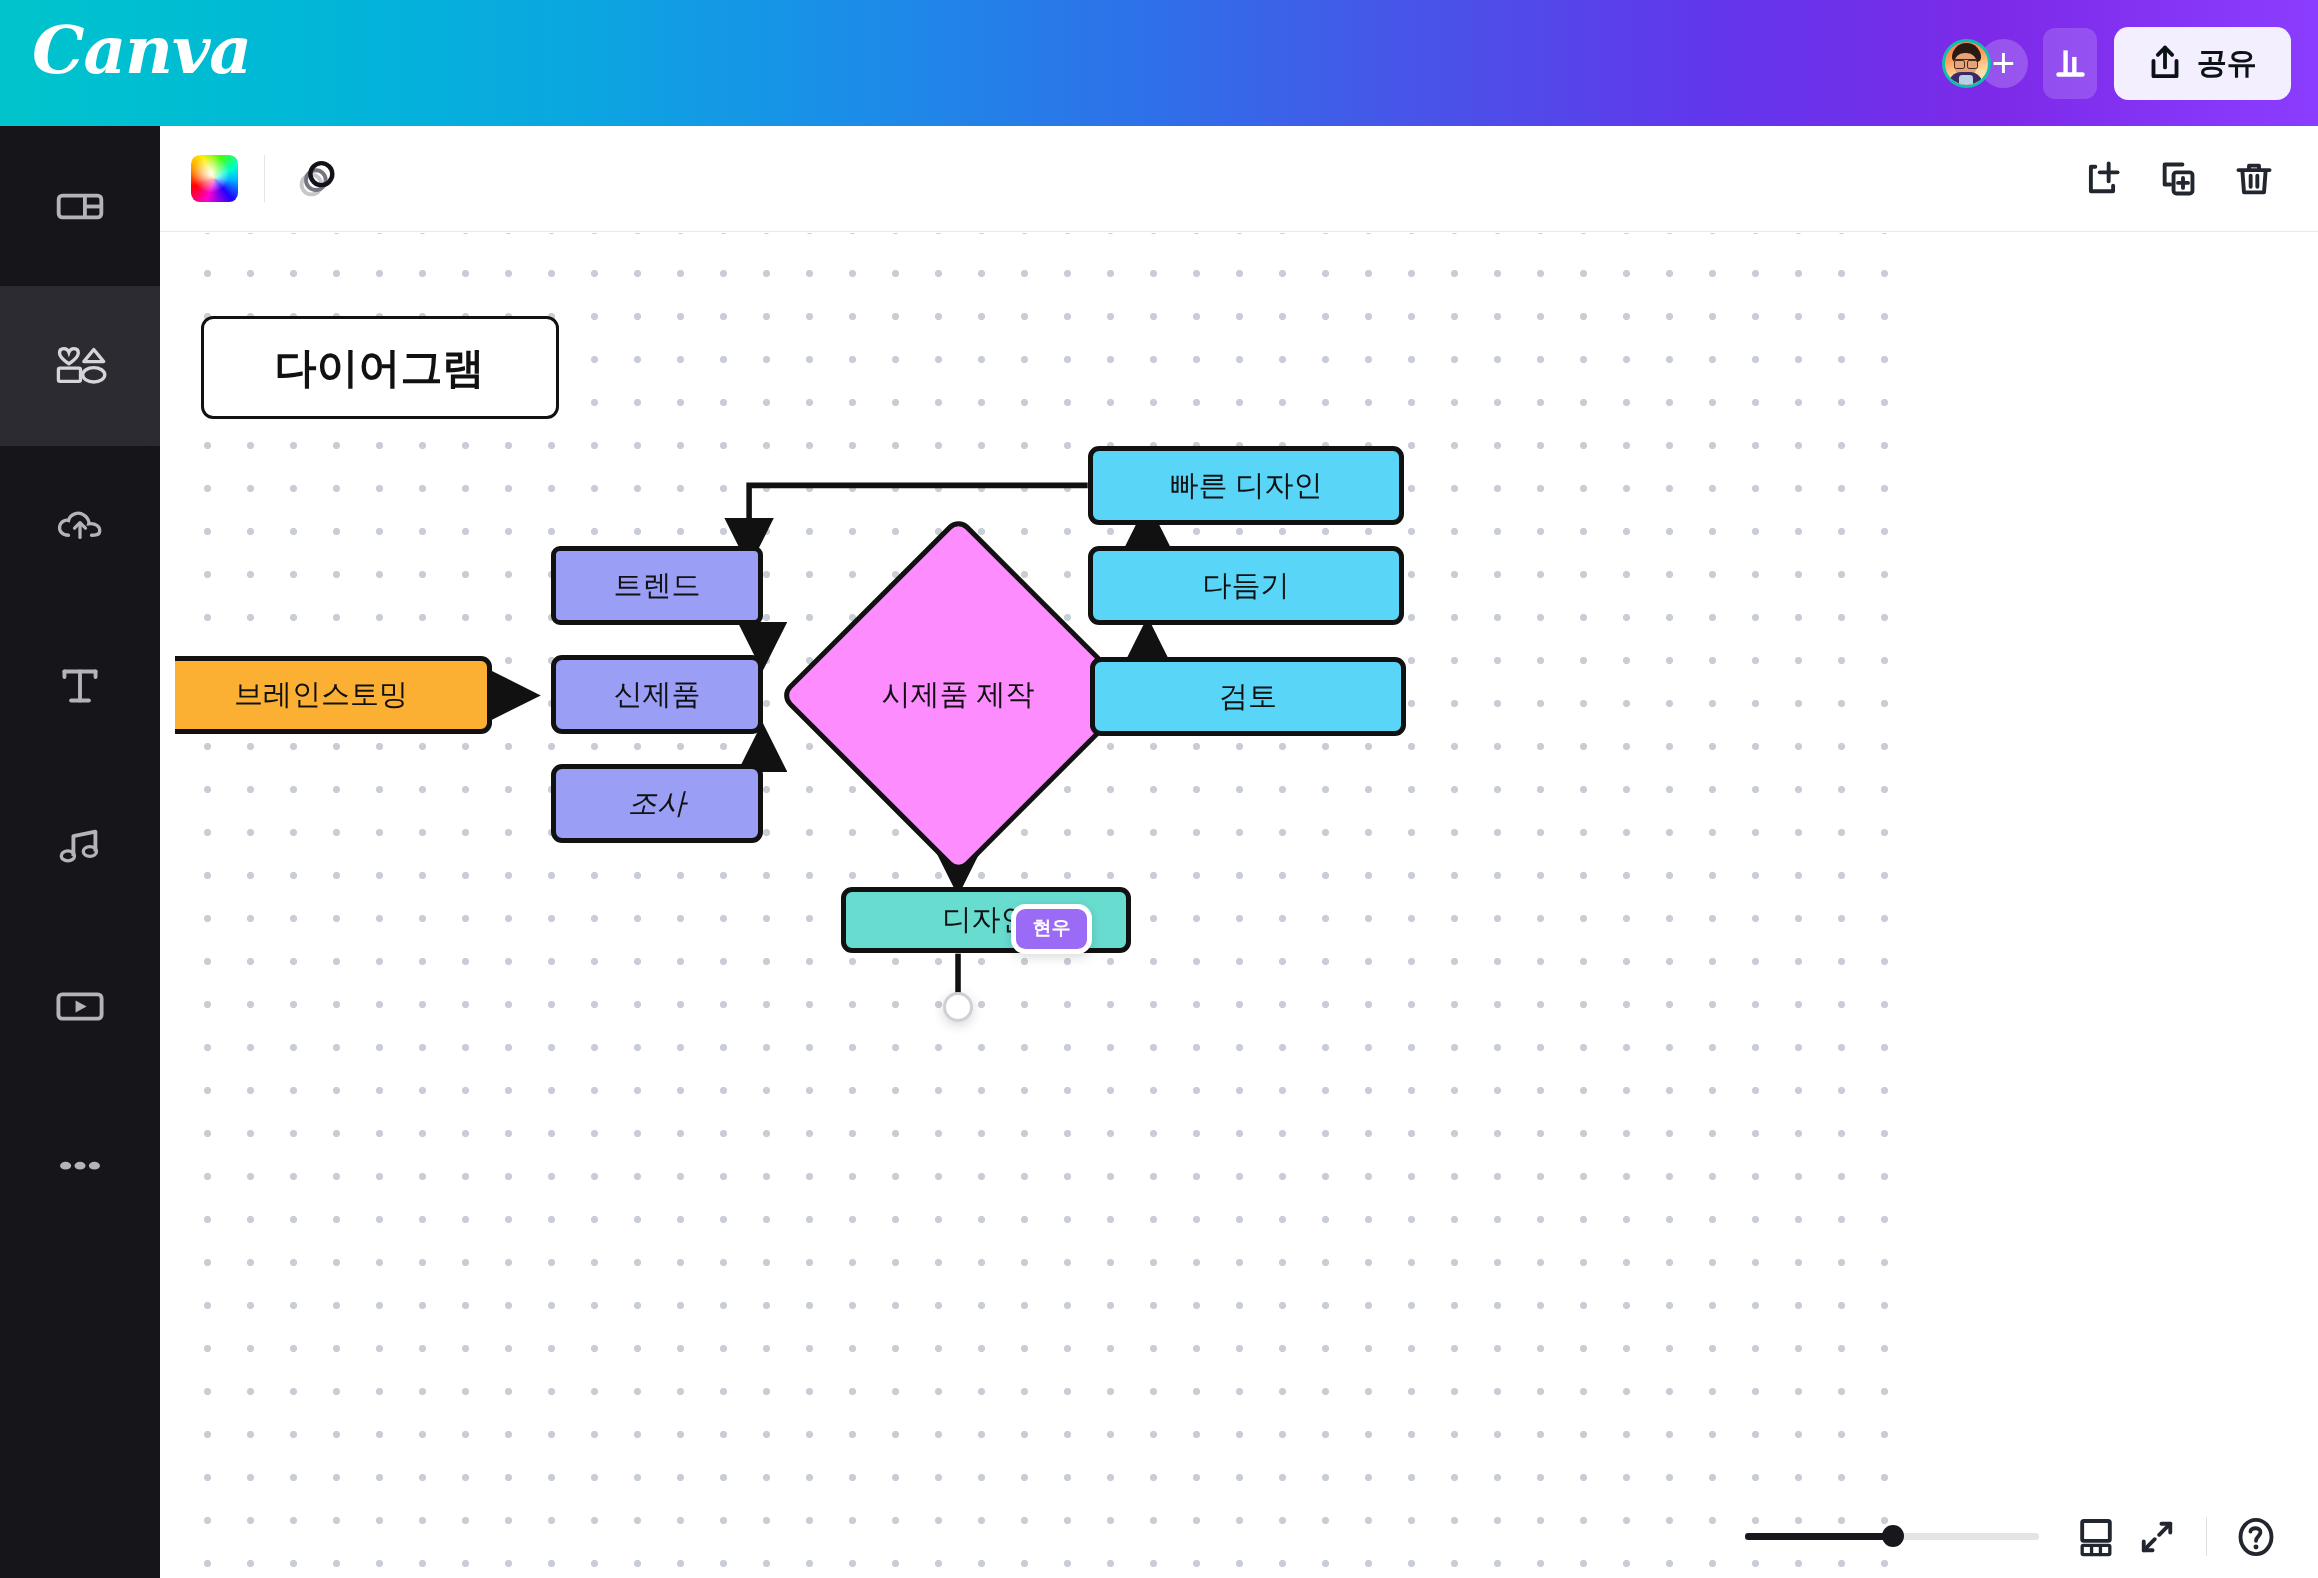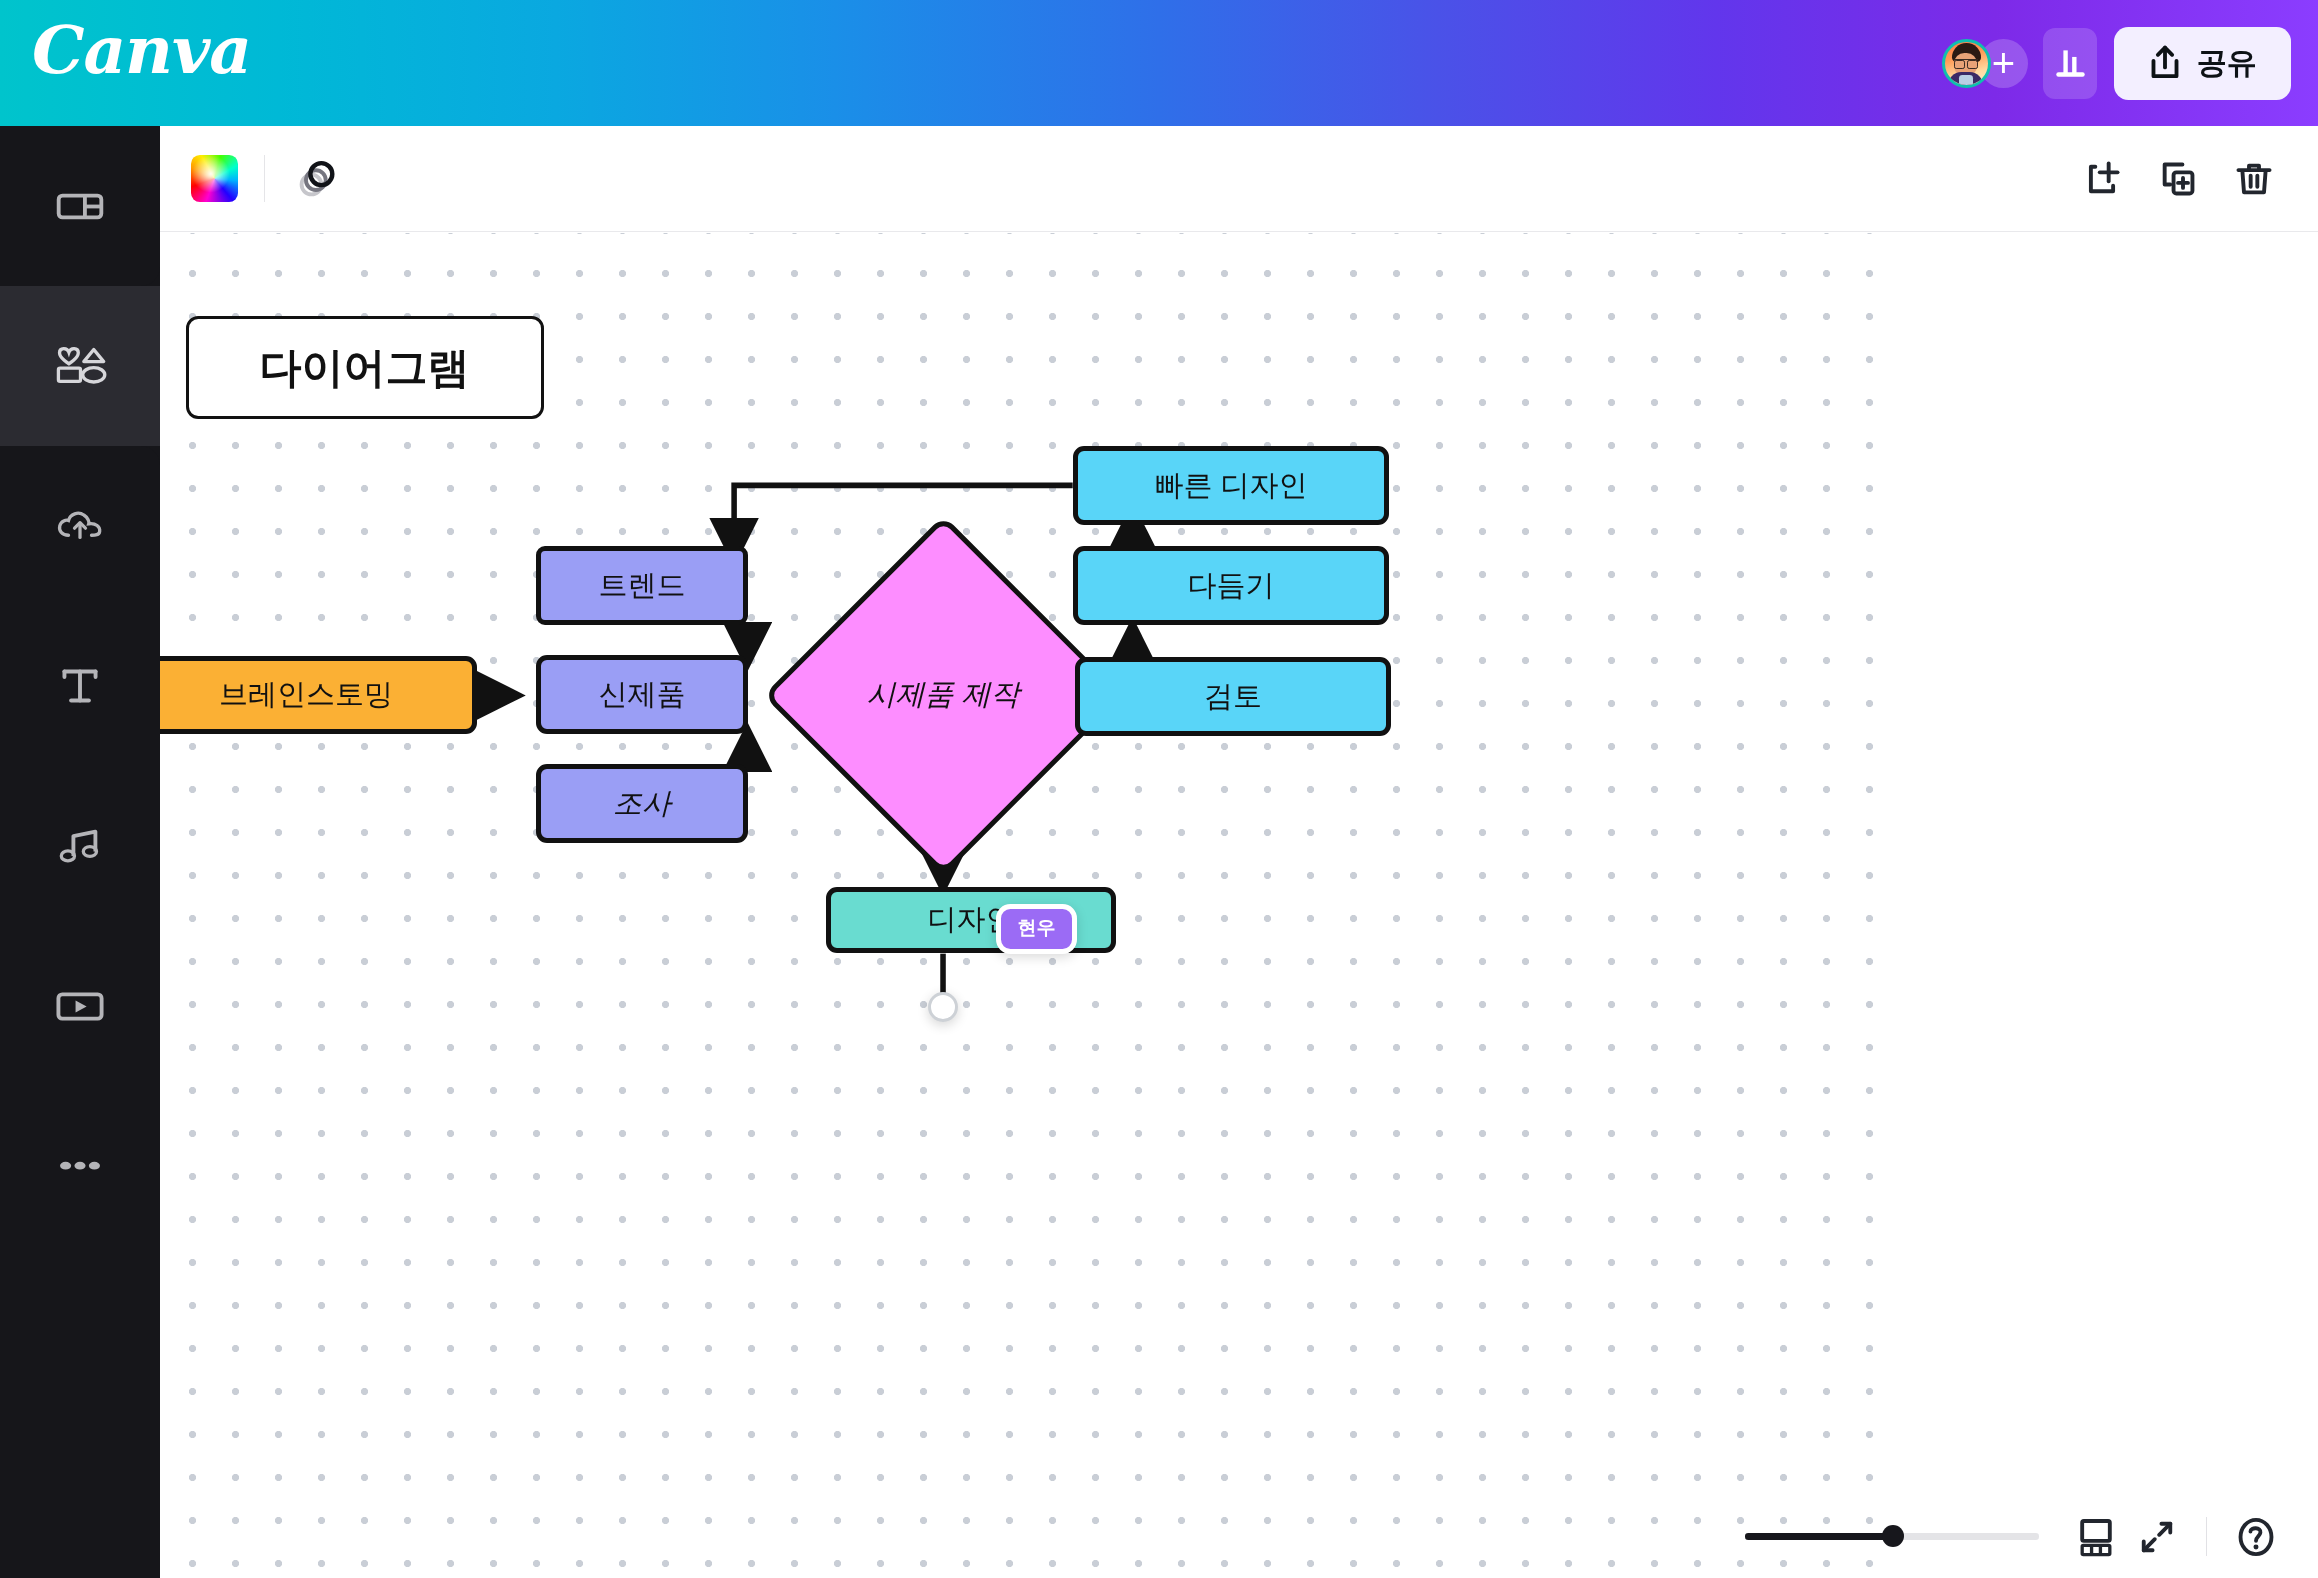--- a/index.html
+++ b/index.html
@@ -216,21 +216,21 @@
   }
   .toolbar-right {
     margin-left: auto;
     margin-right: 39px;
     display: flex; align-items: center; gap: 23px;
   }
 
   
   .canvas {
     position: absolute;
-    left: 160px; top: 233px;
+    left: 175px; top: 233px;
     width: 1726px; height: 1346px;
     background-color: #ffffff;
     background-image: radial-gradient(circle, #c9ced6 3.3px, rgba(0,0,0,0) 3.9px);
     background-size: 43px 43px;
     background-position: 11px 19px;
     overflow: hidden;
   }
 
   .diagram-layer {
     position: absolute;
@@ -554,21 +554,21 @@
       <div class="title-box" style="left:25.5px; top:83px; width:358px; height:103px;">다이어그램</div>
 
       <div class="node" style="left:-25px; top:423px; width:342px; height:78px; background:#fbb034;">브레인스토밍</div>
 
       <div class="node" style="left:376px; top:313px; width:212px; height:79px; background:#9a9ef5;border-radius:9px;">트렌드</div>
 
       <div class="node" style="left:376px; top:422px; width:212px; height:79px; background:#9a9ef5;">신제품</div>
 
       <div class="node" style="left:376px; top:531px; width:212px; height:79px; background:#9a9ef5;font-style:italic;">조사</div>
 
-      <div class="diamond" style="left:600px; top:279px; width:366px; height:366px;font-style:italic;">
+      <div class="diamond" style="left:600px; top:279px; width:366px; height:366px;">
         <div class="dshape"></div>
         <div class="dlabel">시제품 제작</div>
       </div>
 
       <div class="node" style="left:913px; top:313px; width:316px; height:79px; background:#59d5f8;">다듬기</div>
 
       <div class="node" style="left:913px; top:213px; width:316px; height:79px; background:#59d5f8;">빠른 디자인</div>
 
       <div class="node" style="left:915px; top:424px; width:316px; height:79px; background:#59d5f8;">검토</div>
 

